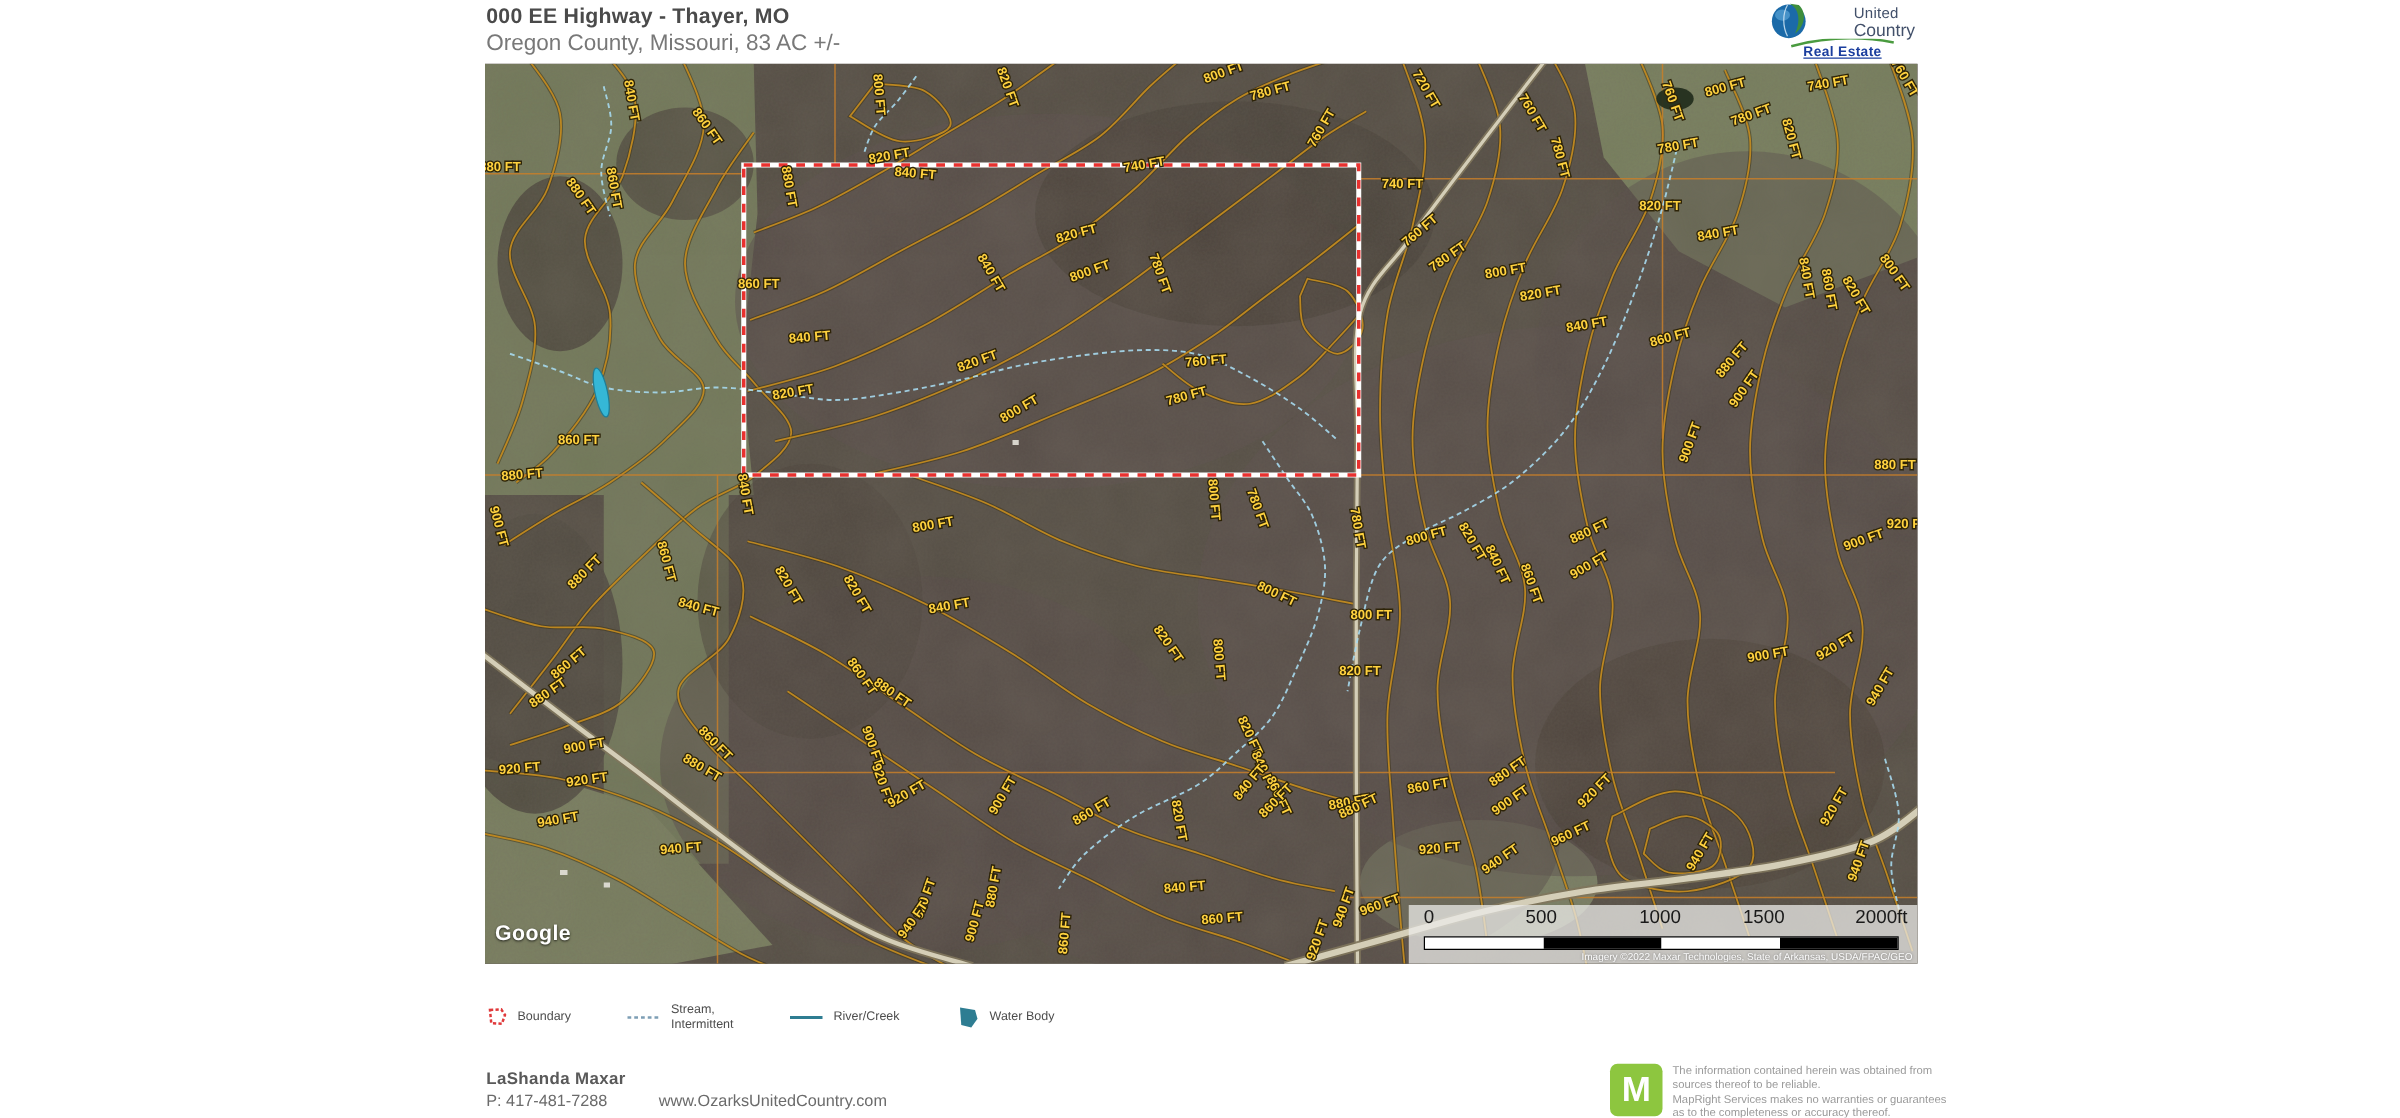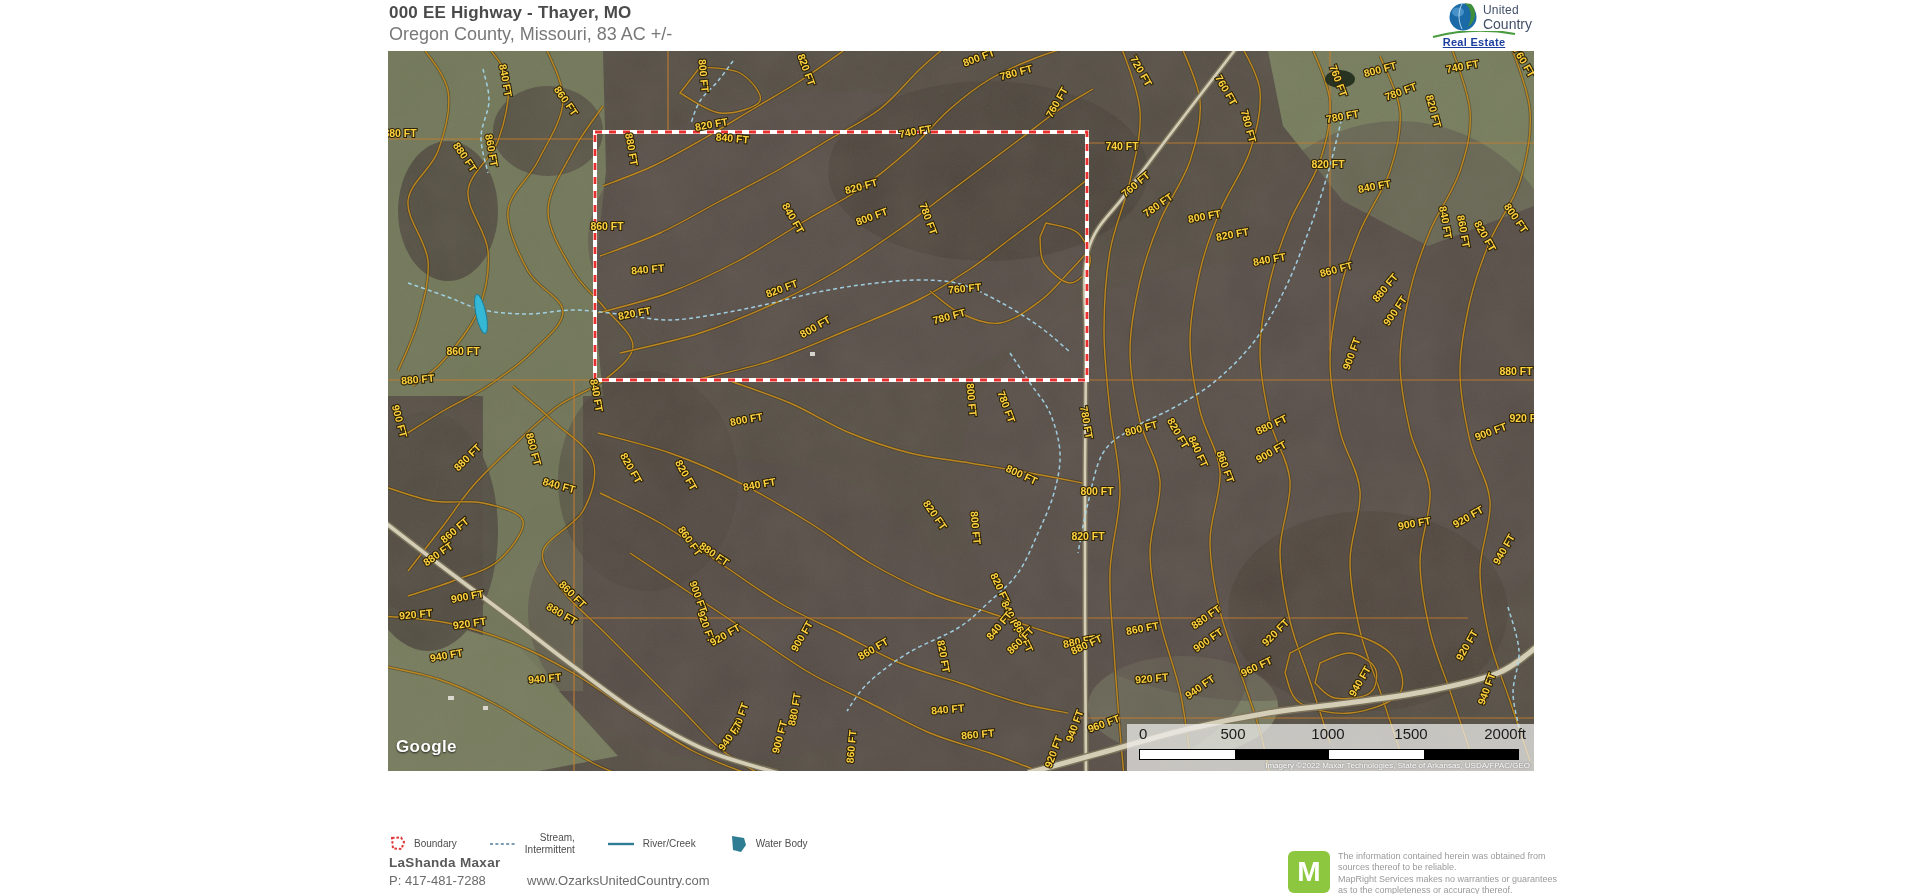--- a/index.html
+++ b/index.html
@@ -3,41 +3,41 @@
 <meta charset="utf-8">
 <style>
   html,body{margin:0;padding:0;}
   body{width:1920px;height:894px;background:#ffffff;font-family:"Liberation Sans",sans-serif;overflow:hidden;}
   #page{position:relative;width:1920px;height:648px;}
 
   .title{position:absolute;left:389px;top:3px;font-size:17px;font-weight:bold;color:#4a4a4a;letter-spacing:.2px;}
   .subtitle{position:absolute;left:389px;top:24px;font-size:18px;color:#787878;}
 
   .uc-logo{position:absolute;left:1416px;top:1px;width:116px;text-align:center;}
-  .uc-row{display:flex;align-items:center;justify-content:flex-end;gap:3px;}
+  .uc-row{display:flex;align-items:center;justify-content:space-between;gap:3px;}
   .uc-names{text-align:left;color:#42506a;line-height:1;}
   .uc-n1{font-size:12px;letter-spacing:.2px;}
   .uc-n2{font-size:14px;margin-top:1px;}
   .uc-swoosh{display:block;margin:-2px auto 0;}
   .uc-re{font-size:11px;font-weight:bold;color:#1b3e9e;margin-top:-3px;letter-spacing:.3px;text-decoration:underline;}
 
   .map{position:absolute;left:388px;top:51px;width:1146px;height:720px;overflow:hidden;background:#544d44;}
   .map svg.terrain{position:absolute;left:0;top:0;width:100%;height:100%;display:block;}
   .google{position:absolute;left:8px;bottom:14px;font-size:17px;font-weight:bold;color:#fff;
           text-shadow:0 1px 2px rgba(0,0,0,.75);letter-spacing:.4px;}
   .scalebox{position:absolute;right:0;bottom:0;width:407px;height:47px;background:rgba(236,236,234,.74);}
   .tick{position:absolute;top:1px;font-size:15px;color:#1a1a1a;}
   .tick.c{transform:translateX(-50%);}
   .bar{position:absolute;left:12px;top:25px;width:378px;height:9px;border:1px solid #000;display:flex;background:#fff;}
   .seg{flex:1;}
   .seg.dark{background:#000;}
   .attrib{position:absolute;right:4px;bottom:1px;font-size:8px;color:#fdfdfd;
           text-shadow:0 0 2px rgba(105,105,105,.95);white-space:nowrap;}
 
-  .legend{position:absolute;left:389px;top:832px;display:flex;align-items:center;gap:32px;text-align:right;}
+  .legend{position:absolute;left:389px;top:802px;display:flex;align-items:center;gap:44px;}
   .litem{display:flex;align-items:center;gap:8px;}
   .llabel{font-size:10px;color:#4d4d4d;white-space:pre-line;line-height:1.15;}
 
   .footer-name{position:absolute;left:389px;top:855px;font-size:13.5px;font-weight:bold;color:#595959;letter-spacing:.3px;}
   .footer-phone{position:absolute;left:389px;top:873px;font-size:13px;color:#6b6b6b;}
   .footer-web{position:absolute;left:527px;top:873px;font-size:13px;color:#6b6b6b;}
 
   .mr{position:absolute;left:1288px;top:851px;display:flex;gap:8px;align-items:flex-start;}
   .mr-logo{width:42px;height:42px;background:#8dc63f;border-radius:6px;color:#fff;font-size:28px;font-weight:bold;
            display:flex;align-items:center;justify-content:center;}

